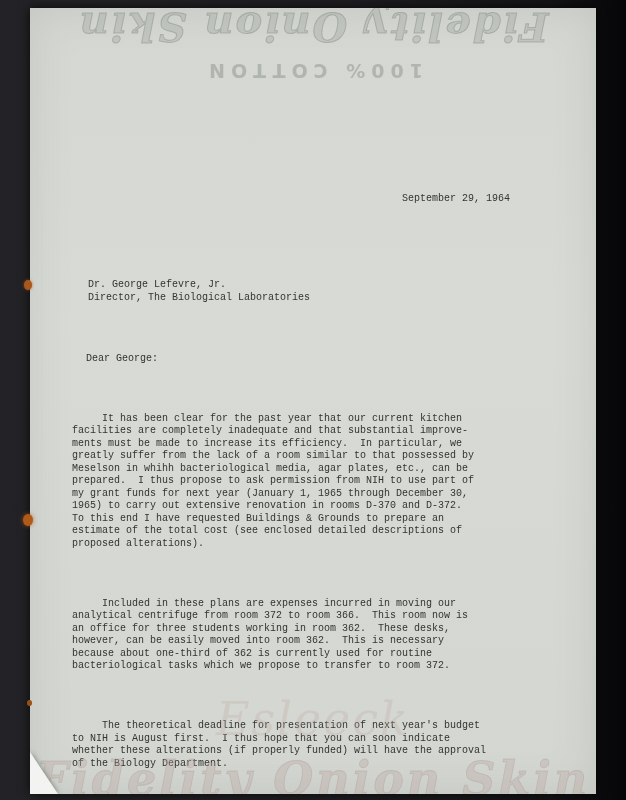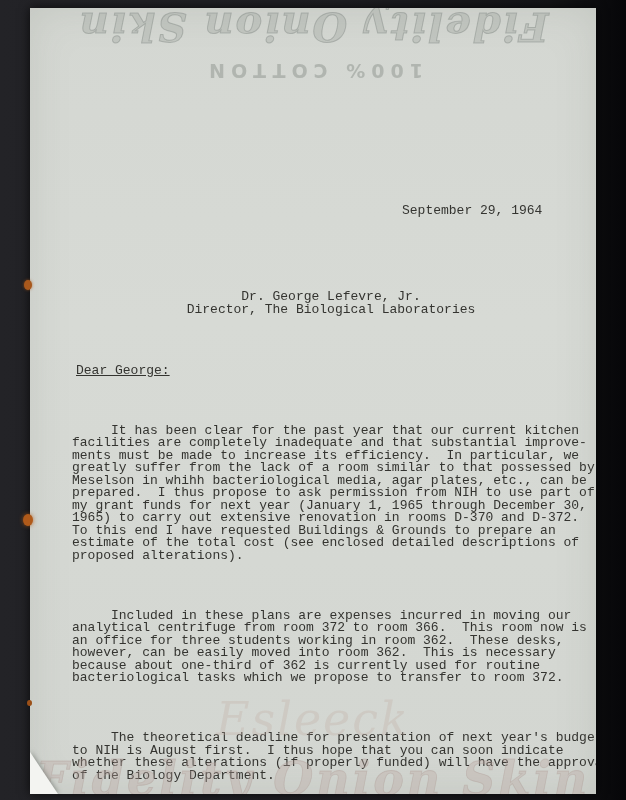--- a/index.html
+++ b/index.html
@@ -17,29 +17,29 @@
   .paper {
     position: absolute;
     left: 30px; top: 8px;
     width: 566px; height: 786px;
     background: linear-gradient(180deg, #d4d7d2 0%, #d7dad5 40%, #d3d6d1 100%);
     box-shadow: 0 0 10px rgba(0,0,0,0.75), inset 0 0 40px rgba(120,125,118,0.18);
     overflow: hidden;
   }
   .content {
     position: absolute; inset: 0;
-    padding: 12px 22px 0 30px;
+    padding: 0 22px 0 30px;
     color: #343430;
-    font-size: 13px;
+    font-size: 10px;
     line-height: 12.5px;
     white-space: pre;
   }
   .date      { margin: 160px 0 0 342px; }
-  .recipient { margin: 36px 0 0 28px; text-align: center; }
-  .salutation{ margin: 11px 0 0 16px; text-decoration: underline; }
+  .recipient { margin: 36px 0 0 28px; }
+  .salutation{ margin: 11px 0 0 26px; }
   .para      { margin: 10px 0 0 12px; }
 
   .wm { position: absolute; left: 0; right: 0; text-align: center; pointer-events: none; }
   .wm-top {
     top: -4px;
     font-family: "DejaVu Serif", serif;
     font-style: italic; font-weight: bold;
     font-size: 40px; letter-spacing: 2px;
     color: rgba(148,155,148,0.30);
     -webkit-text-stroke: 1px rgba(128,136,130,0.45);

